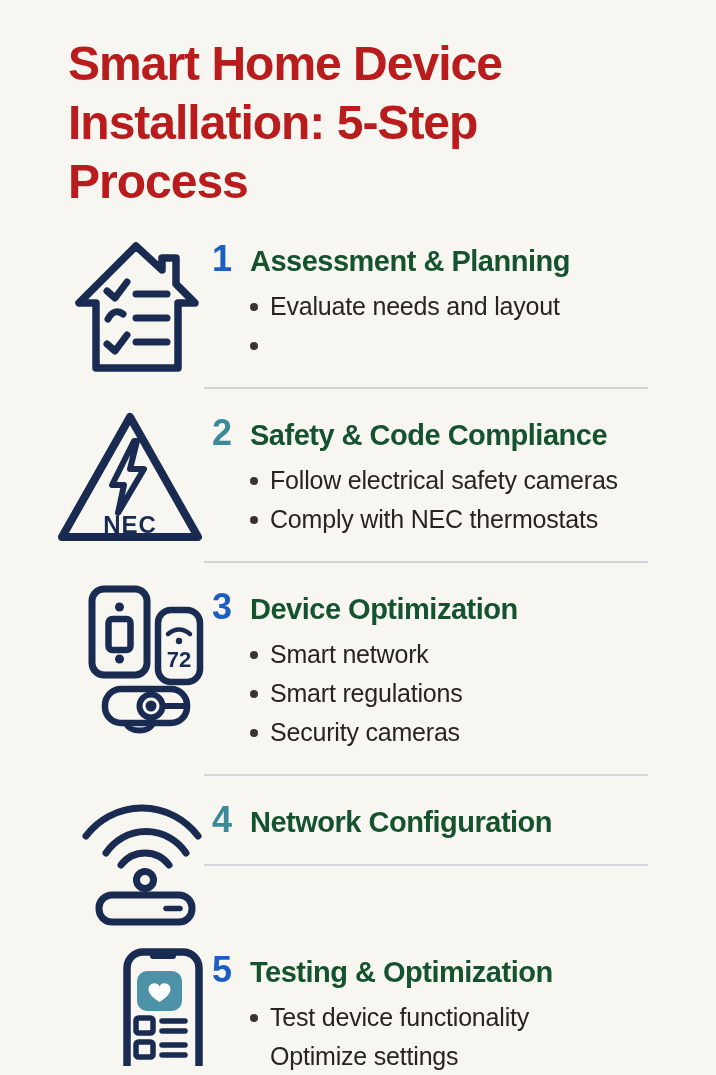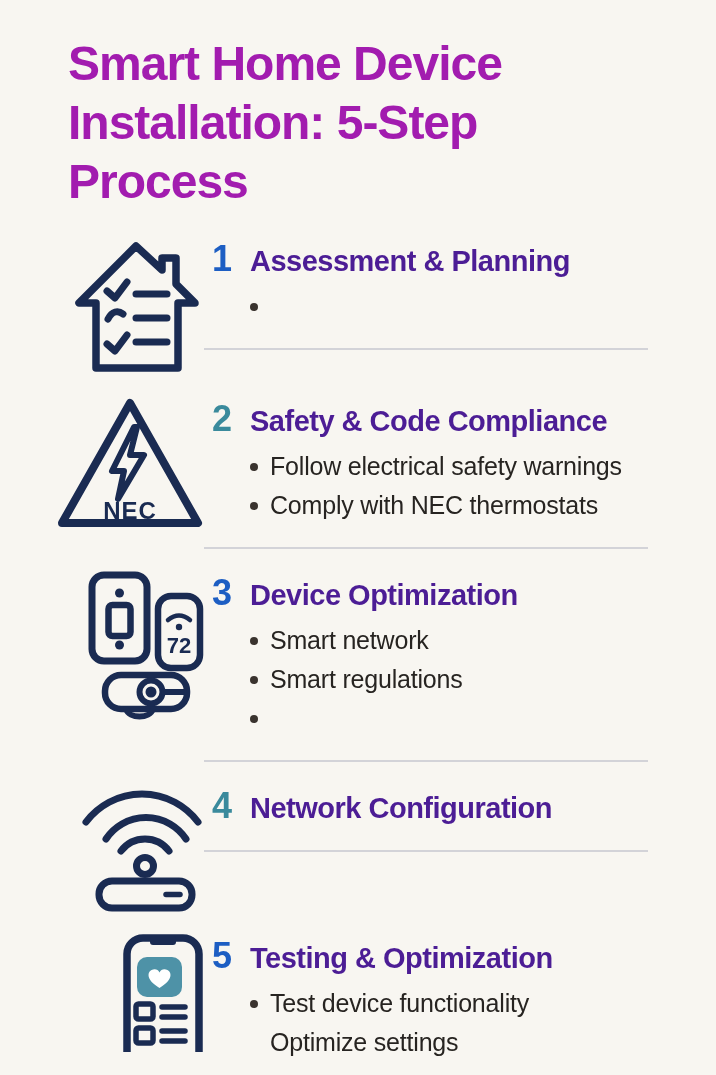--- a/index.html
+++ b/index.html
@@ -15,21 +15,21 @@
     color: #17254c;
   }
 
   h1.title {
     margin: 34px 56px 24px 68px;
     max-width: 560px;
     font-size: 48px;
     line-height: 59px;
     font-weight: bold;
     letter-spacing: -1px;
-    color: #a21caf;
+    color: #b91c1c;
   }
 
   .steps { margin-top: 26px; }
 
   .step {
     display: flex;
     align-items: flex-start;
     padding-top: 22px;
   }
   .step.first { padding-top: 0; }
@@ -65,21 +65,21 @@
     line-height: 40px;
   }
   .num.blue { color: #1d5ec3; }
   .num.teal { color: #3a8a9c; }
 
   h2.step-title {
     font-size: 29px;
     font-weight: bold;
     letter-spacing: -0.5px;
     line-height: 40px;
-    color: #4c1d95;
+    color: #14532d;
     white-space: nowrap;
   }
 
   ul.bullets {
     list-style: none;
     margin-top: 6px;
   }
   ul.bullets li {
     position: relative;
     padding-left: 66px;
@@ -137,20 +137,24 @@
         </svg>
       </div>
       <div class="content">
         <div class="head">
           <span class="num blue">1</span>
           <h2 class="step-title">Assessment &amp; Planning</h2>
         </div>
         <ul class="bullets">
           <li>
               <span class="dot"></span>
+              <span>Evaluate needs and layout</span>
+            </li>
+          <li>
+              <span class="dot"></span>
             </li>
         </ul>
       </div>
     </section>
 
     <section class="step">
       <div class="icon-col">
         <svg class="icon" width="148" height="132" viewBox="0 0 148 132">
           <path class="stroke" stroke-width="8" d="M74 6 L142 126 H6 Z"></path>
           <path class="stroke" stroke-width="6" d="M78 30 L56 74 H68 L62 102 L88 58 H74 L81 30 Z"></path>
@@ -158,21 +162,21 @@
         </svg>
       </div>
       <div class="content">
         <div class="head">
           <span class="num teal">2</span>
           <h2 class="step-title">Safety &amp; Code Compliance</h2>
         </div>
         <ul class="bullets">
           <li>
               <span class="dot"></span>
-              <span>Follow electrical safety warnings</span>
+              <span>Follow electrical safety cameras</span>
             </li>
           <li>
               <span class="dot"></span>
               <span>Comply with NEC thermostats</span>
             </li>
         </ul>
       </div>
     </section>
 
     <section class="step">
@@ -208,20 +212,21 @@
           <li>
               <span class="dot"></span>
               <span>Smart network</span>
             </li>
           <li>
               <span class="dot"></span>
               <span>Smart regulations</span>
             </li>
           <li>
               <span class="dot"></span>
+              <span>Security cameras</span>
             </li>
         </ul>
       </div>
     </section>
 
     <section class="step">
       <div class="icon-col">
         <svg class="icon" width="134" height="128" viewBox="0 0 134 128">
           <g>
             <path class="stroke" stroke-width="7" d="M16 38 A 70 70 0 0 1 128 38"></path>

